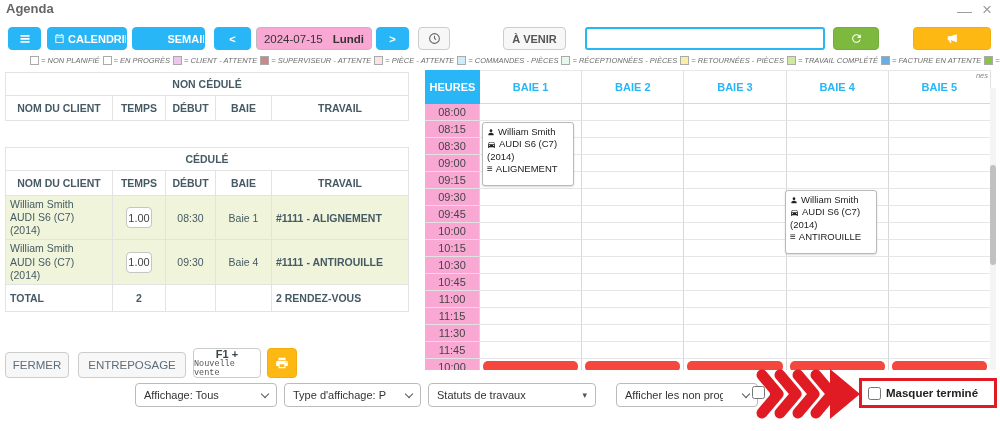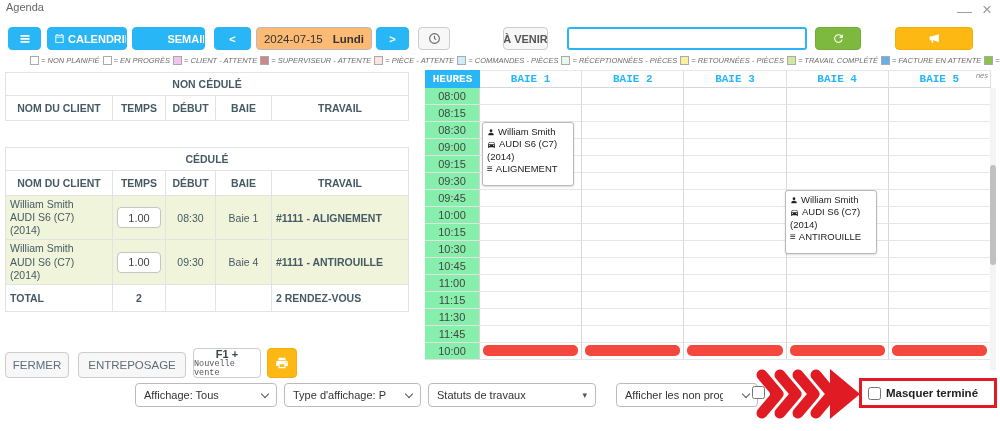--- a/index.html
+++ b/index.html
@@ -1,31 +1,31 @@
 <!DOCTYPE html>
 <html><head>
 <meta charset="utf-8">
 <style>
   * { margin:0; padding:0; box-sizing:border-box; }
   html,body { width:1000px; height:431px; background:#fff; font-family:"Liberation Sans", sans-serif; overflow:hidden; }
   .window { position:relative; width:1000px; height:431px; background:#fff; }
 
   
-  .app-title { position:absolute; left:6px; top:1px; font-size:11px; color:#666; }
+  .app-title { position:absolute; left:6px; top:1px; font-size:13px; color:#666;font-weight:bold; }
   .win-ctrl { position:absolute; right:8px; top:2px; display:flex; gap:10px; color:#9e9e9e; }
   .win-ctrl span { font-size:15px; cursor:default; }
 
   
   .toolbar { position:absolute; left:8px; top:27px; height:23px; display:flex; align-items:stretch; }
   .tb { display:flex; align-items:center; justify-content:center; border-radius:4px; font-size:11px; font-weight:bold; white-space:nowrap; overflow:hidden; }
   .btn-blue { background:#29b6f6; color:#fff; border:1px solid #29b6f6; }
   .btn-gray { background:#f7f7f7; color:#555; border:1px solid #ccc; }
   .btn-green { background:#7cb93e; border:1px solid #74ae3a; }
   .btn-orange { background:#fdb813; border:1px solid #f2ae0d; }
-  .datebox { background:#fdba74; border:1px solid #bbb; border-radius:4px; color:#333; font-weight:normal; display:flex; align-items:center; justify-content:center; gap:10px; font-size:11.5px; }
+  .datebox { background:#f9a8d4; border:1px solid #bbb; border-radius:4px; color:#333; font-weight:normal; display:flex; align-items:center; justify-content:center; gap:10px; font-size:11.5px; }
   .datebox b { font-weight:bold; }
   .search-input { border:2px solid #29b6f6; border-radius:3px; outline:none; font-size:12px; padding:0 6px; color:#333; }
   .icn { display:inline-flex; align-items:center; }
   .icn svg { display:block; }
 
   
   .legend { position:absolute; left:30px; top:54px; right:0; height:13px; display:flex; align-items:center; gap:3px; white-space:nowrap; overflow:hidden; }
   .legend-item { display:inline-flex; align-items:center; gap:2px; font-size:7.5px; font-style:italic; color:#6d6d6d;text-align:right; }
   .legend-box { width:9px; height:9px; border:1px solid #aaa; display:inline-block; flex:none; }
 
@@ -33,30 +33,30 @@
   .left-panel { position:absolute; left:5px; top:72px; width:403px; }
   table.ptable { width:403px; border-collapse:collapse; table-layout:fixed; }
   table.ptable td { border:1px solid #e3e3e3; font-size:10.5px; color:#455a64; padding:2px 4px; }
   td.trow { text-align:center; font-weight:bold; font-size:11.5px; color:#4a6572; height:23px; }
   td.hrow { text-align:center; font-weight:bold; font-size:10.5px; color:#54707e; height:25px; }
   tr.drow td { background:#f0f4da; height:43px; }
   td.client-cell span { display:block; line-height:1.25; }
   td.center { text-align:center; }
   td.link-cell { color:#29b6f6; font-weight:bold; }
   tr.total td { background:#fff; font-weight:bold; height:27px; }
-  .temps-input { width:44px; height:21px; border:1px solid #c5c5c5; border-radius:4px; text-align:center; font-size:11px; color:#444; background:#fff; display:block; margin:0 auto; }
+  .temps-input { width:26px; height:21px; border:1px solid #c5c5c5; border-radius:4px; text-align:center; font-size:11px; color:#444; background:#fff; display:block; margin:0 auto; }
   .tbl-gap { height:26px; }
 
   
   .grid { position:absolute; left:425px; top:70px; width:571px; height:300px; overflow:hidden; background:#fff; }
-  .grid-head { display:flex; height:18px;font-family:Liberation Mono, monospace; }
+  .grid-head { display:flex; height:34px; }
   .hours-h { width:55px; flex:none; background:#29b6f6; color:#fff; font-weight:bold; font-size:11px; display:flex; align-items:center; justify-content:center; }
   .bay-h { width:102.2px; flex:none; color:#29b6f6; font-weight:bold; font-size:11px; display:flex; align-items:center; justify-content:center; border-right:1px solid #e0e0e0; border-top:1px solid #e8e8e8; border-bottom:1px solid #d7d7d7; background:#fff; }
   .grow { display:flex; height:17px; }
-  .tcell { width:55px; flex:none; font-size:11px; color:#444; display:flex; align-items:center; justify-content:center; border-bottom:1px solid #e2e2e2; border-right:1px solid #d5d5d5; background:#86efac; }
+  .tcell { width:55px; flex:none; font-size:11px; color:#444; display:flex; align-items:center; justify-content:center; border-bottom:1px solid #e2e2e2; border-right:1px solid #d5d5d5; background:#f9a8d4; }
   .gcell { width:102.2px; flex:none; border-bottom:1px solid #e6e6e6; border-right:1px solid #d8d8d8; position:relative; }
   .lunch { position:absolute; left:3px; right:3px; top:2px; height:11px; background:#f4473d; border-radius:5px; }
   .card { position:absolute; width:92px; background:#fff; border:1px solid #b9b9b9; border-radius:3px; box-shadow:0 1px 2px rgba(0,0,0,.15); padding:3px 4px; font-size:9.5px; color:#222; line-height:1.3; z-index:3; }
   .card .cl { display:flex; align-items:center; gap:3px; }
   .card svg { flex:none; }
   .menu-glyph { font-size:10px; line-height:1; }
   .vscroll { position:absolute; right:0; top:18px; bottom:0; width:6px; background:#f4f4f4; }
   .vthumb { position:absolute; right:0; top:77px; width:6px; height:100px; background:#c1c1c1; border-radius:3px; }
   .overflow-frag { position:absolute; right:8px; top:1px; font-size:7.5px; font-style:italic; color:#888; }
 
@@ -121,21 +121,21 @@
       <span>&gt;</span>
     </div>
     <div class="tb btn-gray" style="width:32px; margin-left:9px;">
       <span class="icn">
           <svg width="13" height="13" viewBox="0 0 24 24" fill="none" stroke="#666" stroke-width="2">
             <circle cx="12" cy="12" r="9"></circle>
             <path d="M12 7v5l3 2"></path>
           </svg>
         </span>
     </div>
-    <div class="tb btn-gray" style="width:45px; margin-left:53px;">
+    <div class="tb btn-gray" style="width:63px; margin-left:53px;">
       <span>À VENIR</span>
     </div>
     <input class="search-input" style="width: 240px; margin-left: 19px;" value="">
     <div class="tb btn-green" style="width:46px; margin-left:8px;">
       <span class="icn">
           <svg width="13" height="13" viewBox="0 0 24 24" fill="#fff">
             <path d="M17.65 6.35A8 8 0 1 0 19.7 14h-2.1a6 6 0 1 1-1.4-6.2L13 11h7V4l-2.35 2.35z"></path>
           </svg>
         </span>
     </div>

